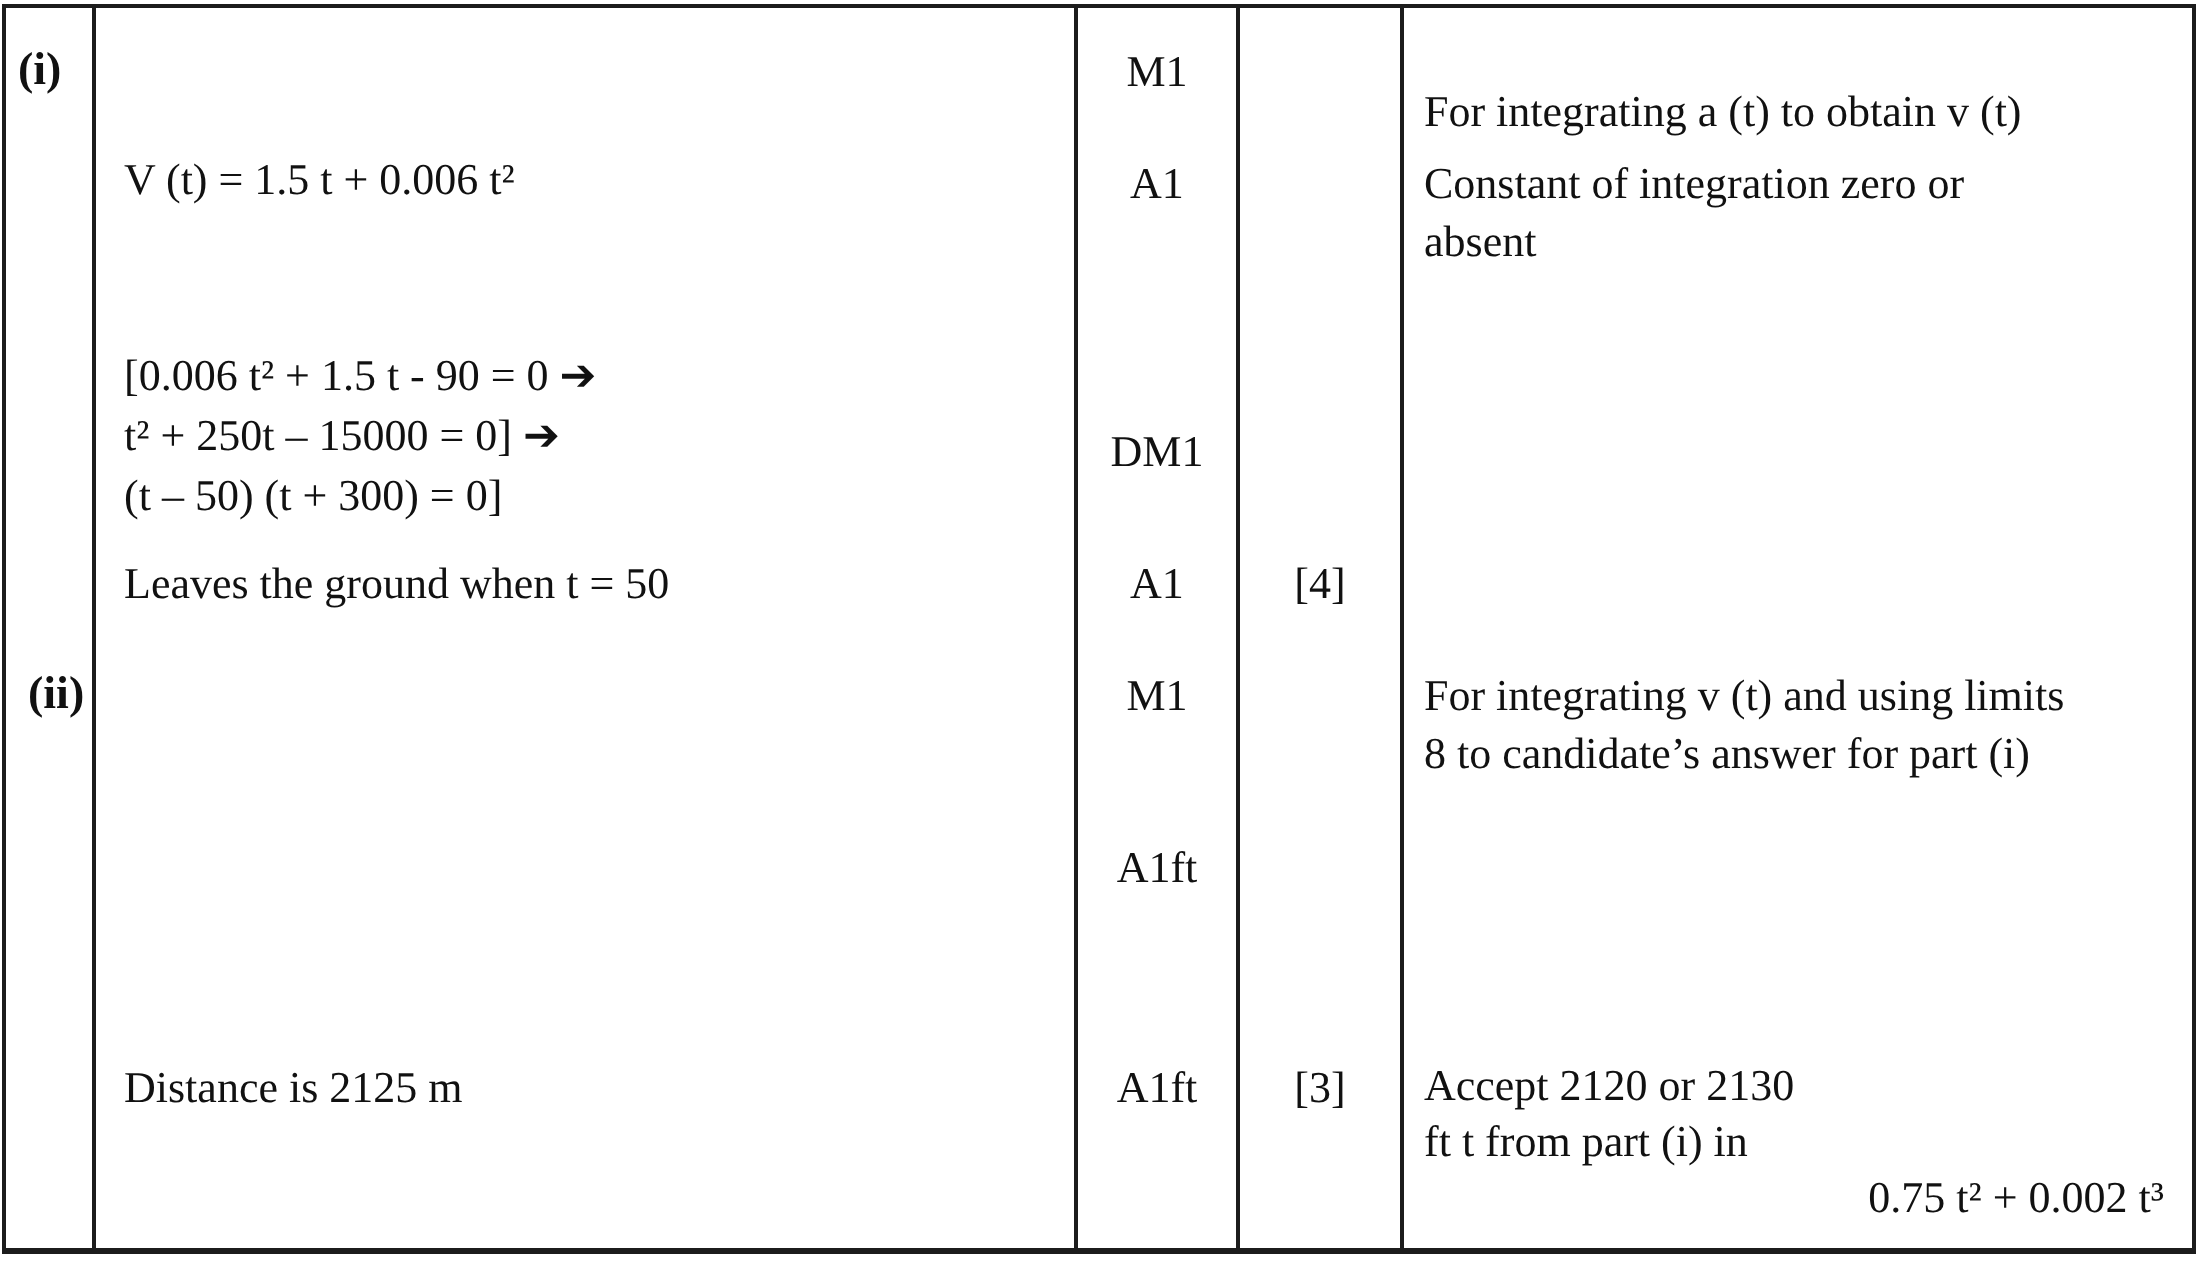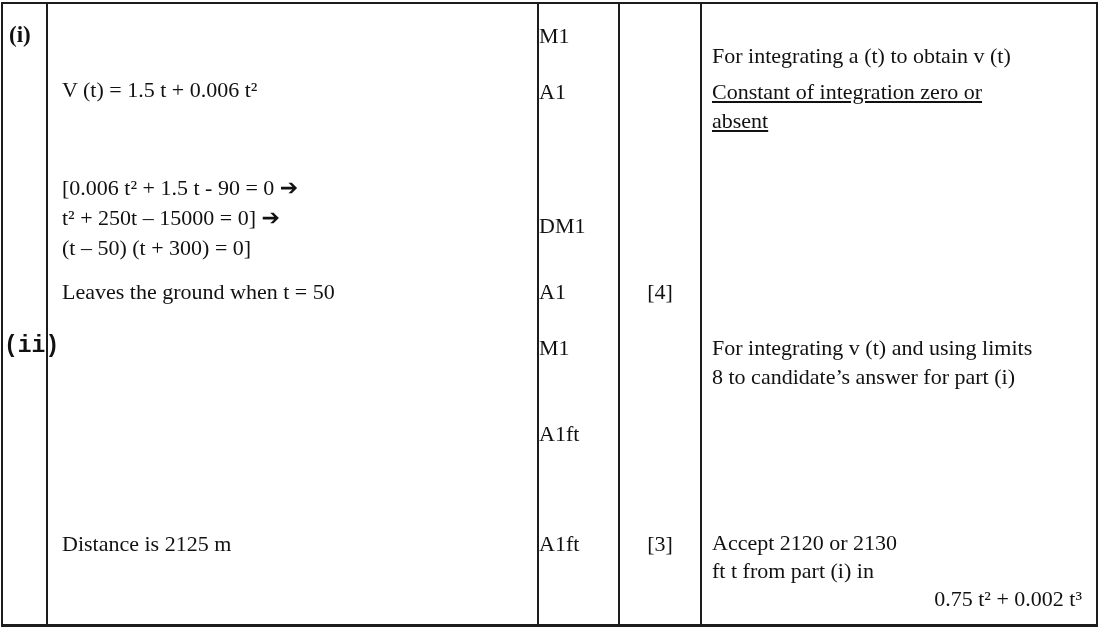--- a/index.html
+++ b/index.html
@@ -27,21 +27,21 @@
     white-space: nowrap;
     color: #111111;
   }
   .part-label {
     font-weight: bold;
     font-size: 23px;
   }
   .mark {
     left: 539px;
     width: 79px;
-    text-align: left;
+    text-align: center;
   }
   .total {
     left: 620px;
     width: 80px;
     text-align: center;
   }
   .comment {
     left: 712px;
     width: 370px;
   }
@@ -69,37 +69,37 @@
   <div class="line" style="left:618px; top:2px; width:2px; height:625px;"></div>
   <div class="line" style="left:700px; top:2px; width:2px; height:625px;"></div>
 
   <div class="cell part-label" style="left:9px; top:20px;">(i)</div>
 
   <div class="cell mark" style="top:21px;">M1</div>
   <div class="cell comment" style="top:21px;margin-top:20px;">For integrating a (t) to obtain v (t)</div>
 
   <div class="cell working" style="top:75px;">V (t) = 1.5 t + 0.006 t²</div>
   <div class="cell mark" style="top:77px;">A1</div>
-  <div class="cell comment" style="top:77px;text-decoration:underline;">
+  <div class="cell comment" style="top:77px;">
     <div>Constant of integration zero or</div>
     <div>absent</div>
   </div>
 
   <div class="cell working eq-lines lh30" style="top:173px;">
     <div>[0.006 t² + 1.5 t - 90 = 0 ➔</div>
     <div>t² + 250t – 15000 = 0] ➔</div>
     <div>(t – 50) (t + 300) = 0]</div>
   </div>
   <div class="cell mark" style="top:211px;">DM1</div>
 
   <div class="cell working" style="top:277px;">Leaves the ground when t = 50</div>
   <div class="cell mark" style="top:277px;">A1</div>
   <div class="cell total" style="top:277px;">[4]</div>
 
-  <div class="cell part-label" style="left:4px; top:332px;font-family:Liberation Mono, monospace;">(ii)</div>
+  <div class="cell part-label" style="left:14px; top:332px;">(ii)</div>
 
   <div class="cell mark" style="top:333px;">M1</div>
   <div class="cell comment" style="top:333px;">
     <div>For integrating v (t) and using limits</div>
     <div>8 to candidate’s answer for part (i)</div>
   </div>
 
   <div class="cell mark" style="top:419px;">A1ft</div>
 
   <div class="cell working" style="top:529px;">Distance is 2125 m</div>

